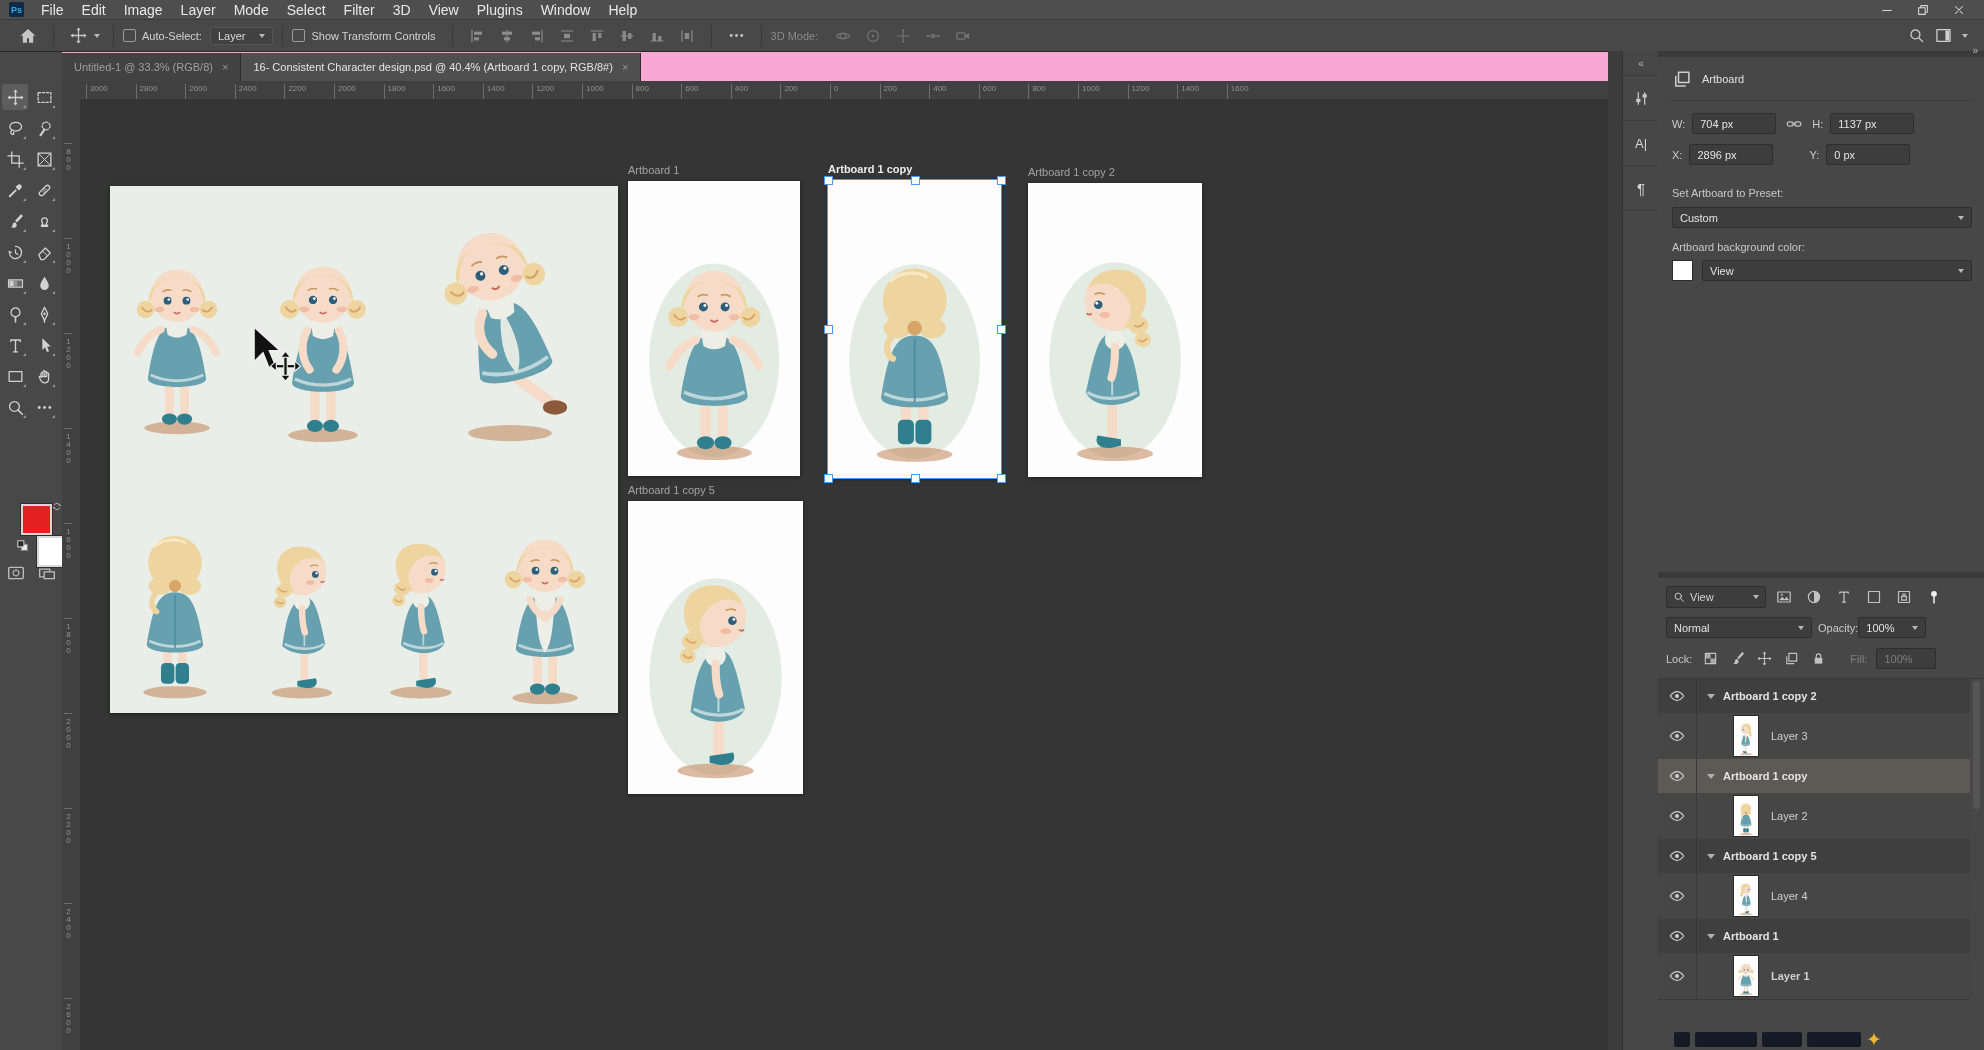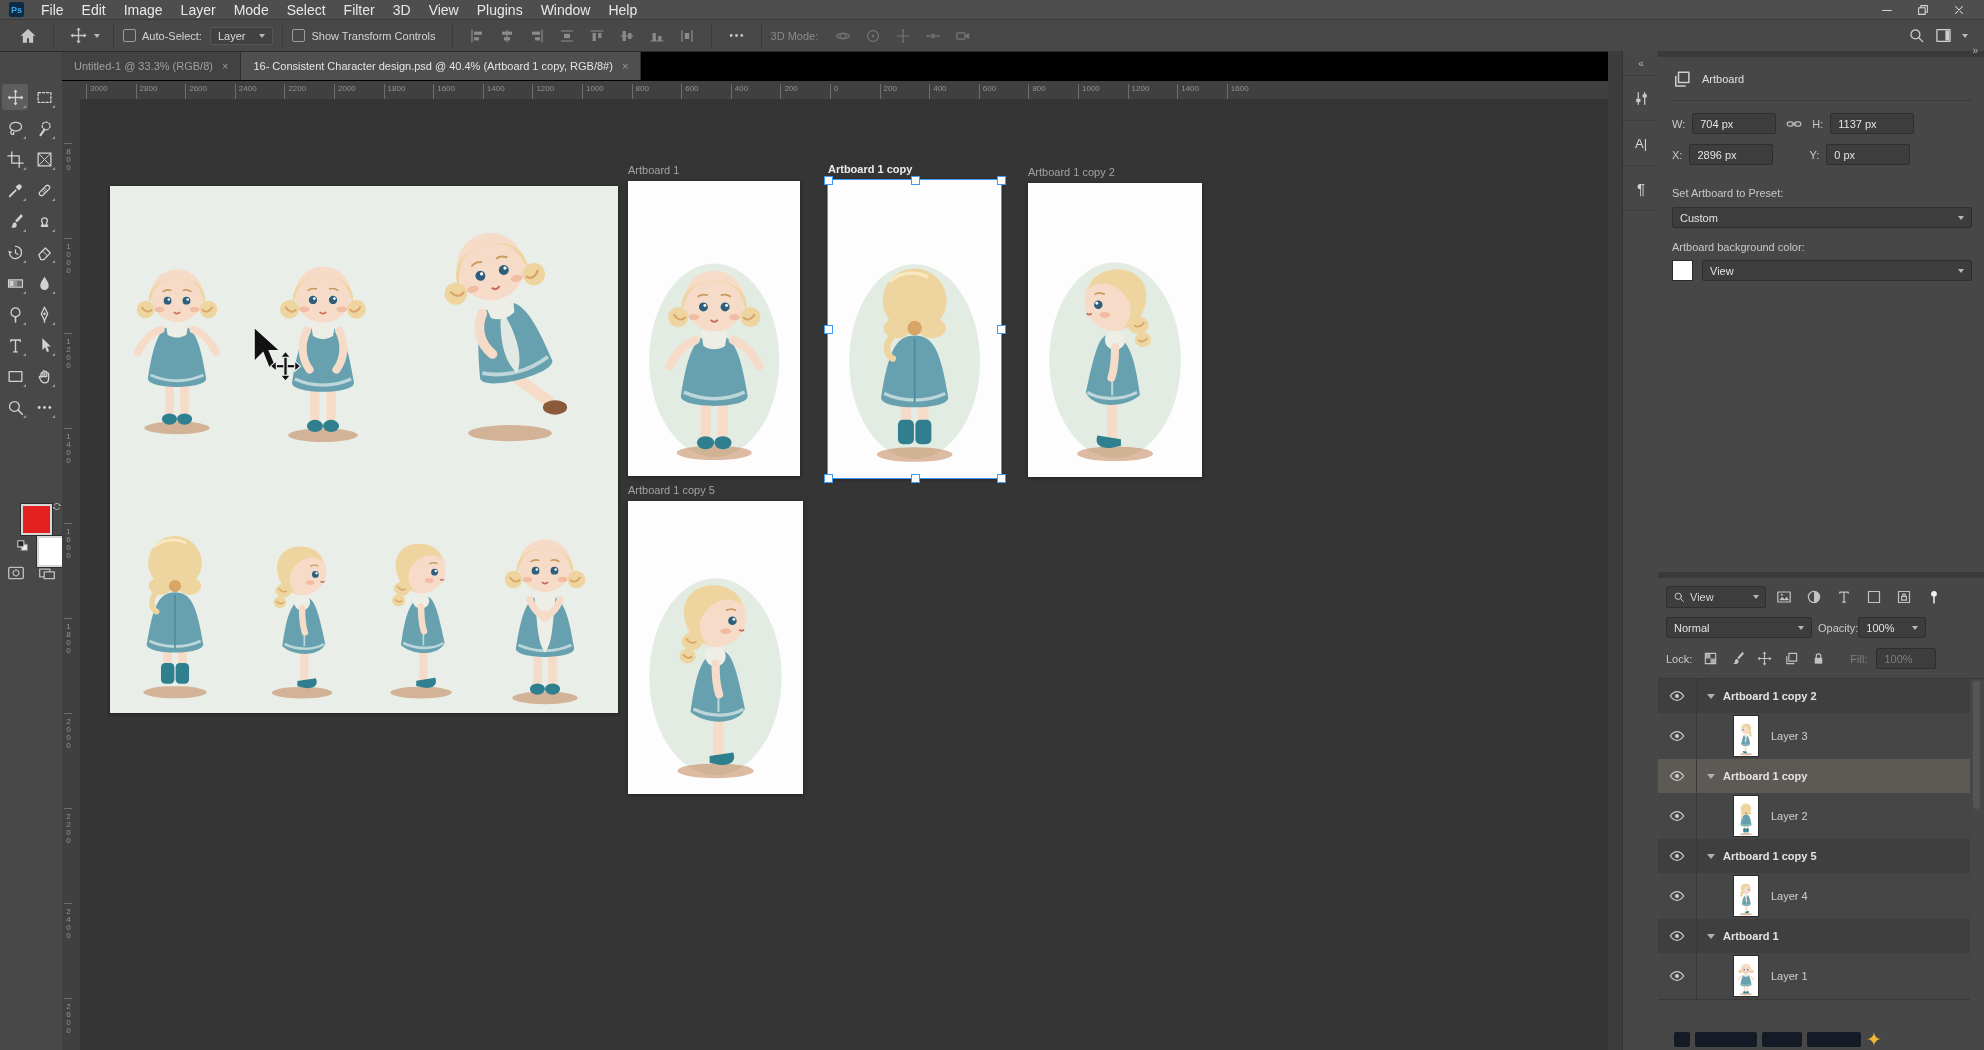--- a/index.html
+++ b/index.html
@@ -42,21 +42,21 @@
   .tool::after{content:"";position:absolute;right:2px;bottom:2px;width:0;height:0;
     border-left:3px solid transparent;border-bottom:3px solid #9a9a9a}
   #swatches{position:absolute;left:0;top:440px;width:62px;height:90px}
   #fg{position:absolute;left:21px;top:12px;width:27px;height:27px;border:2px solid #d8d8d8;box-shadow:0 0 0 1px #2e2e2e}
   #bg-sw{position:absolute;left:37px;top:44px;width:27px;height:27px;border:2px solid #d8d8d8;box-shadow:0 0 0 1px #2e2e2e;background:#fff}
   #mini-sw{position:absolute;left:16px;top:47px;color:#cfcfcf}
   #swap-sw{position:absolute;left:52px;top:8px;color:#bfbfbf}
   #tb-bottom{position:absolute;left:0;top:512px;width:62px;display:flex;justify-content:space-around;color:#bdbdbd}
 
   
-  #tabbar{left:62px;top:52px;width:1546px;height:29px;background:#000000;display:flex;align-items:flex-start}
+  #tabbar{left:62px;top:52px;width:1546px;height:29px;background:#f9a8d4;display:flex;align-items:center}
   .doc-tab{height:28px;display:flex;align-items:center;gap:9px;padding:0 12px;font-size:11px;border-right:1px solid #2e2e2e}
   .doc-tab .close{color:#9a9a9a;font-size:11px}
   .doc-tab.inactive{background:#424242;color:#9f9f9f}
   .doc-tab.active{background:#4f4f4f;color:#e4e4e4}
   #ruler-corner{left:62px;top:81px;width:18px;height:18px;background:#404040;border-right:1px solid #2e2e2e;border-bottom:1px solid #2e2e2e}
   #hruler{left:80px;top:81px;width:1528px;height:18px;background:#404040;border-bottom:1px solid #2e2e2e;overflow:hidden}
   .htick{position:absolute;top:3px;color:#929292;font-size:8px;border-left:1px solid #6d6d6d;padding-left:3px;height:15px}
   #vruler{left:62px;top:99px;width:18px;height:951px;background:#404040;border-right:1px solid #2e2e2e;overflow:hidden}
   .vtick{position:absolute;left:2px;color:#929292;font-size:8px;line-height:8px;
          writing-mode:vertical-lr;text-orientation:upright;letter-spacing:-1px;border-top:1px solid #6d6d6d;padding-top:3px}
@@ -1072,21 +1072,21 @@
         <div class="layer-row row-artboard" style="top: 240px;">
           <span class="eye-cell">
             <svg class="ic" width="16" height="16" viewBox="0 0 16 16">
               <path d="M1.3 8c2.1-3 4.3-4.4 6.7-4.4S12.6 5 14.7 8c-2.1 3-4.3 4.4-6.7 4.4S3.4 11 1.3 8z"></path>
               <circle class="f" cx="8" cy="8" r="2"></circle>
             </svg>
           </span>
           <span class="ab-chev"></span>
           <span class="ab-name">Artboard 1</span>
         </div>
-        <div class="layer-row row-layer" style="top: 274px;">
+        <div class="layer-row row-layer" style="top: 274px; font-weight: bold;">
           <span class="eye-cell">
             <svg class="ic" width="16" height="16" viewBox="0 0 16 16">
               <path d="M1.3 8c2.1-3 4.3-4.4 6.7-4.4S12.6 5 14.7 8c-2.1 3-4.3 4.4-6.7 4.4S3.4 11 1.3 8z"></path>
               <circle class="f" cx="8" cy="8" r="2"></circle>
             </svg>
           </span>
           <span class="thumb"><svg viewBox="0 0 100 148" preserveAspectRatio="xMidYMax meet">
               <g>
                 <ellipse cx="50" cy="140" rx="26" ry="5" fill="#bd7747" opacity=".5"></ellipse>
                 <path d="M44 108v20M56 108v20" stroke="#f6dcc8" stroke-width="7" stroke-linecap="round"></path>

